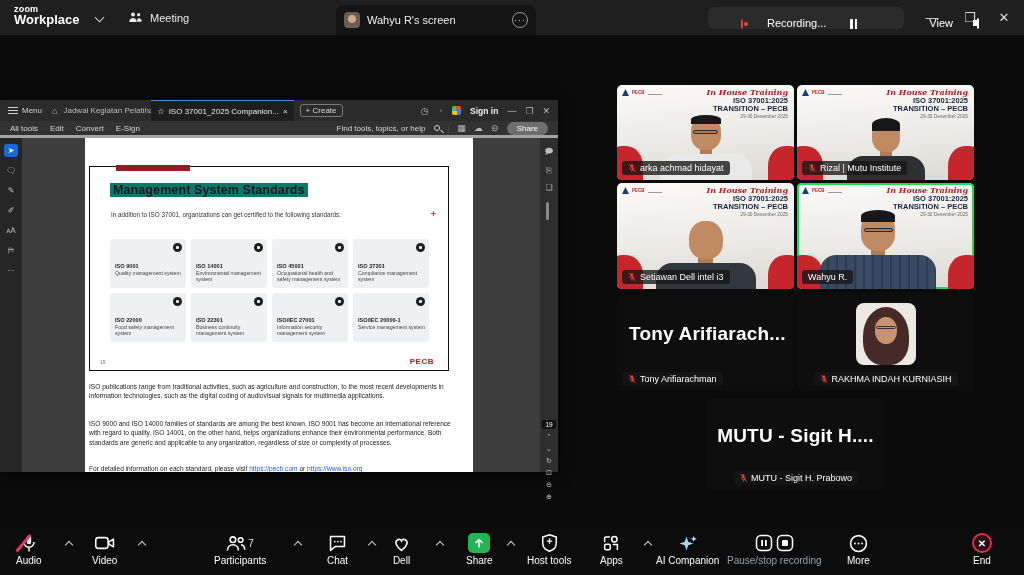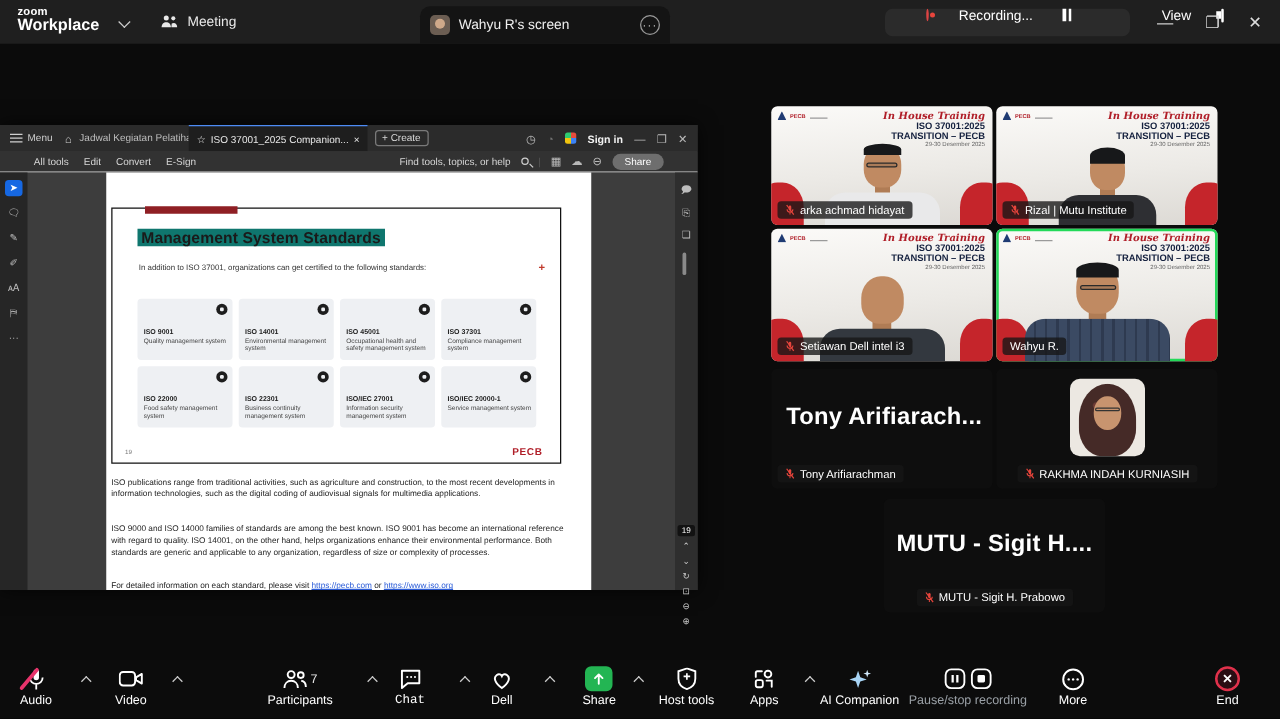--- a/index.html
+++ b/index.html
@@ -15,21 +15,21 @@
   .chev-down { position:absolute; left:96px; top:14px; width:7px; height:7px;
     border-right:1.5px solid #cfcfcf; border-bottom:1.5px solid #cfcfcf; transform:rotate(45deg); }
   .meeting-tab { position:absolute; left:128px; top:0; height:35px; display:flex; align-items:center; gap:7px; color:#e8e8e8; font-size:11px; }
   .screen-tab { position:absolute; left:336px; top:5px; width:200px; height:30px; background:#141414;
     border-radius:8px 8px 0 0; display:flex; align-items:center; padding:0 8px; gap:7px; color:#f0f0f0; font-size:11px; }
   .mini-avatar { width:16px; height:16px; border-radius:4px; background:#6b5d52; position:relative; overflow:hidden; flex:0 0 auto;}
   .mini-avatar:before { content:""; position:absolute; left:4px; top:3px; width:8px; height:8px; border-radius:50%; background:#cfa98a; }
   .tab-ellipsis { margin-left:auto; width:16px; height:16px; border-radius:50%; border:1px solid #9a9a9a;
     color:#cfcfcf; font-size:9px; line-height:14px; text-align:center; letter-spacing:1px; }
   .rec-pill { position:absolute; left:708px; top:7px; width:196px; height:22px; background:#2b2b2b; border-radius:6px;
-    display:flex; align-items:flex-start; gap:24px; padding:0 9px; color:#fff; font-size:11px; }
+    display:flex; align-items:flex-end; gap:24px; padding:0 9px; color:#fff; font-size:11px; }
   .shield { width:15px; height:16px; background:#27a85c; border-radius:3px 3px 6px 6px;
     clip-path:polygon(50% 0,100% 14%,100% 62%,50% 100%,0 62%,0 14%); position:relative; }
   .shield:after { content:""; position:absolute; left:4px; top:4px; width:6px; height:3px;
     border-left:1.6px solid #fff; border-bottom:1.6px solid #fff; transform:rotate(-45deg); }
   .recdot { width:10px; height:10px; border-radius:50%; border:1.5px solid #d44; position:relative; }
   .recdot:after { content:""; position:absolute; left:1.5px; top:1.5px; width:4px; height:4px; border-radius:50%; background:#e8453c; }
   .rp-pause { display:flex; gap:2px; } .rp-pause i { width:2.5px; height:10px; background:#fff; }
   .rp-stop { width:9px; height:9px; background:#fff; border-radius:2px; }
   .rp-div { width:1px; height:14px; background:#4a4a4a; }
   .view-grid { width:13px; height:11px; border:1.5px solid #fff; border-radius:2px; position:relative; }
@@ -42,22 +42,22 @@
   .hamb { width:10px; height:7px; border-top:1.3px solid #cfcfcf; border-bottom:1.3px solid #cfcfcf; position:relative; margin:0 4px 0 8px; }
   .hamb:after { content:""; position:absolute; left:0; top:2.2px; width:10px; height:1.3px; background:#cfcfcf; }
   .ac-home { margin:0 6px 0 10px; font-size:9px; color:#cfcfcf; }
   .ac-tab1 { width:88px; white-space:nowrap; overflow:hidden; color:#bdbdbd; }
   .ac-tab2 { background:#1e1e1e; height:21px; display:flex; align-items:center; gap:4px; padding:0 6px; color:#e8e8e8; border-top:1.5px solid #4d8bf5; }
   .ac-create { border:1px solid #7a7a7a; border-radius:3px; padding:1px 5px; margin-left:6px; color:#d8d8d8; }
   .ac-right { margin-left:auto; display:flex; align-items:center; gap:9px; padding-right:8px; }
   .dim-ico { color:#b8b8b8; font-size:9px; }
   .blue-grid { width:9px; height:9px; background:conic-gradient(#e74c3c 0 25%, #3b82f6 0 50%, #f1c40f 0 75%, #2ecc71 0); border-radius:2px; }
   .ac-signin { font-weight:700; color:#f2f2f2; font-size:8.5px; }
-  .ac-toolbar { position:absolute; left:0; top:21px; width:100%; height:17px; background:#323232; border-bottom:1px solid #a3a3a3;
-    display:flex; align-items:center; gap:12px; padding:0 27px; font-size:8px; color:#d6d6d6;justify-content:center; }
+  .ac-toolbar { position:absolute; left:0; top:21px; width:100%; height:17px; background:#323232; border-bottom:3px solid #a3a3a3;
+    display:flex; align-items:center; gap:12px; padding:0 10px; font-size:8px; color:#d6d6d6;justify-content:center; }
   .ac-toolbar .right { margin-left:auto; display:flex; align-items:center; gap:8px; }
   .ac-share { background:#6e6e6e; color:#fff; border-radius:8px; padding:2px 10px; }
   .mag { width:6px; height:6px; border:1.2px solid #cfcfcf; border-radius:50%; position:relative; display:inline-block; }
   .mag:after { content:""; position:absolute; left:5px; top:5px; width:4px; height:1.2px; background:#cfcfcf; transform:rotate(45deg); }
   .ac-leftrail { position:absolute; left:0; top:38px; width:22px; height:334px; background:#262626; display:flex; flex-direction:column; align-items:center; padding-top:6px; gap:7px; }
   .rail-ico { width:14px; height:13px; border-radius:3px; color:#bdbdbd; font-size:8px; line-height:13px; text-align:center; }
   .rail-ico.sel { background:#1668e3; color:#fff; }
   .ac-rightrail { position:absolute; right:0; top:38px; width:18px; height:334px; background:#2e2e2e; }
   .rr-ico { color:#bdbdbd; font-size:8px; text-align:center; margin-top:7px; }
   .rr-thumb { position:absolute; left:6px; top:64px; width:3px; height:18px; background:#8a8a8a; border-radius:2px; }
@@ -483,21 +483,21 @@
             <path d="M2 20c0-4.5 3-7.5 7-7.5s7 3 7 7.5" fill="none" stroke="#fff" stroke-width="2"></path>
             <circle cx="19" cy="6.5" r="3" fill="none" stroke="#fff" stroke-width="2"></circle>
             <path d="M19.5 12.5c3 .4 4.8 3 4.8 6.5" fill="none" stroke="#fff" stroke-width="2"></path>
           </svg>
         <span class="count">7</span>
       </div>
       <span>Participants</span>
     </div>
     <div class="tb-chev" style="left:295px;"></div>
 
-    <div class="tb-btn" style="left:316px;font-family:Liberation Mono, monospace;">
+    <div class="tb-btn" style="left:327px;">
       <div class="tb-ico">
         <svg class="ico" width="19" height="17" viewBox="0 0 24 22">
             <path d="M3 2h18v13H9l-6 5z" fill="none" stroke="#fff" stroke-width="2" stroke-linejoin="round"></path>
             <circle cx="8.5" cy="8.5" r="1.1" fill="#fff"></circle>
             <circle cx="12.5" cy="8.5" r="1.1" fill="#fff"></circle>
             <circle cx="16.5" cy="8.5" r="1.1" fill="#fff"></circle>
           </svg>
       </div>
       <span>Chat</span>
     </div>

